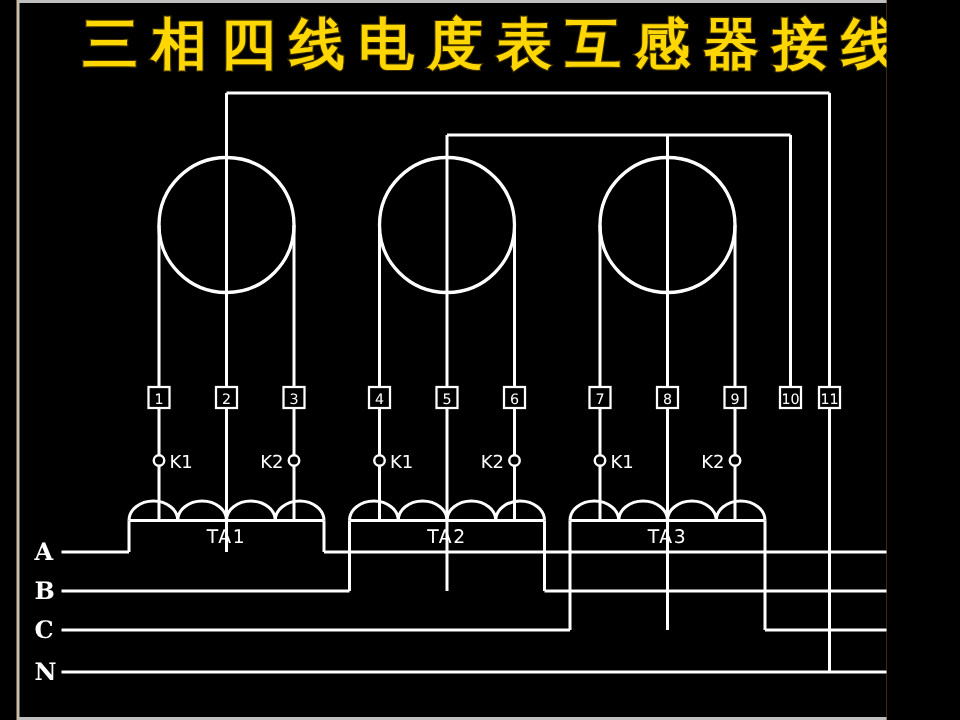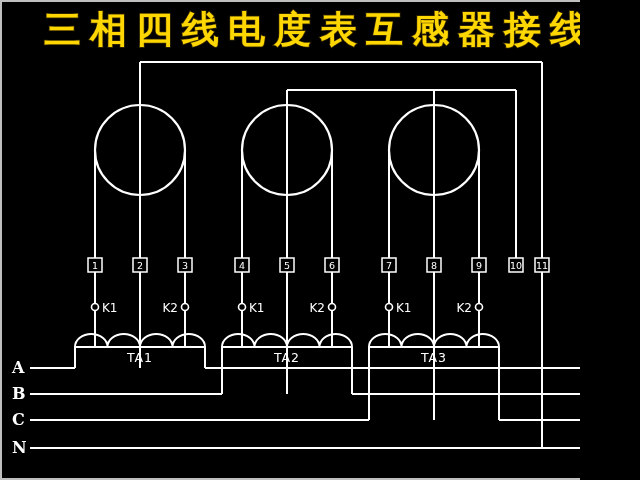--- a/index.html
+++ b/index.html
@@ -3,20 +3,21 @@
 <meta charset="utf-8">
 <style>
   html, body { margin: 0; padding: 0; background: #000; }
   .stage {
     position: relative;
     width: 580px;
     height: 480px;
     background: #eab308;
     overflow: hidden;
     font-family: "DejaVu Sans", sans-serif;
+    margin-left: 11px;
   }
   svg text { font-family: "DejaVu Sans", sans-serif; }
   .title-text {
     font-weight: bold;
     font-size: 37px;
     letter-spacing: 9px;
     paint-order: stroke;
     stroke: #3a2c00;
     stroke-width: 1.5px;
   }

